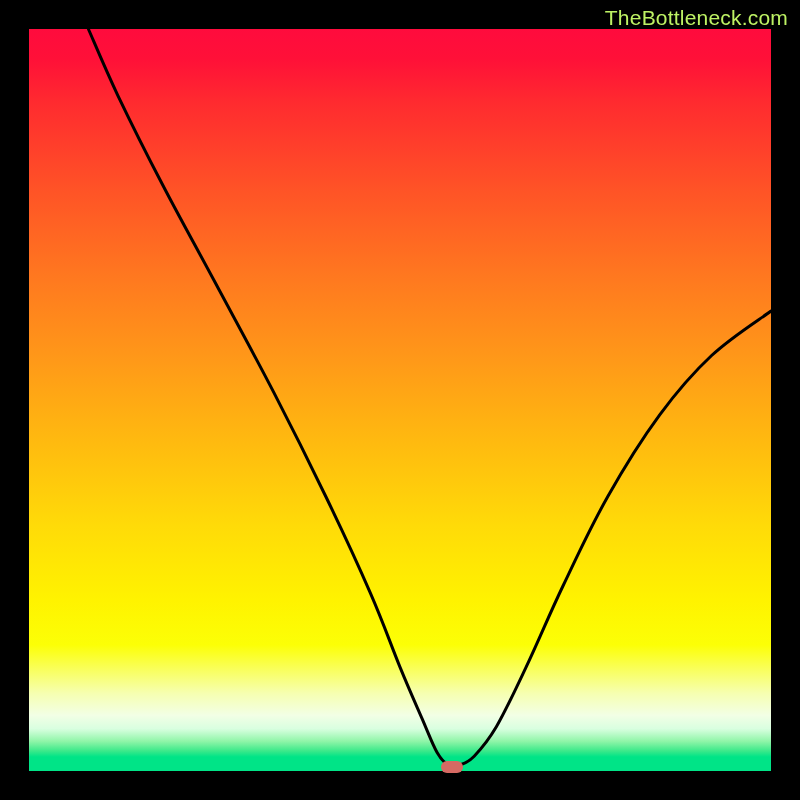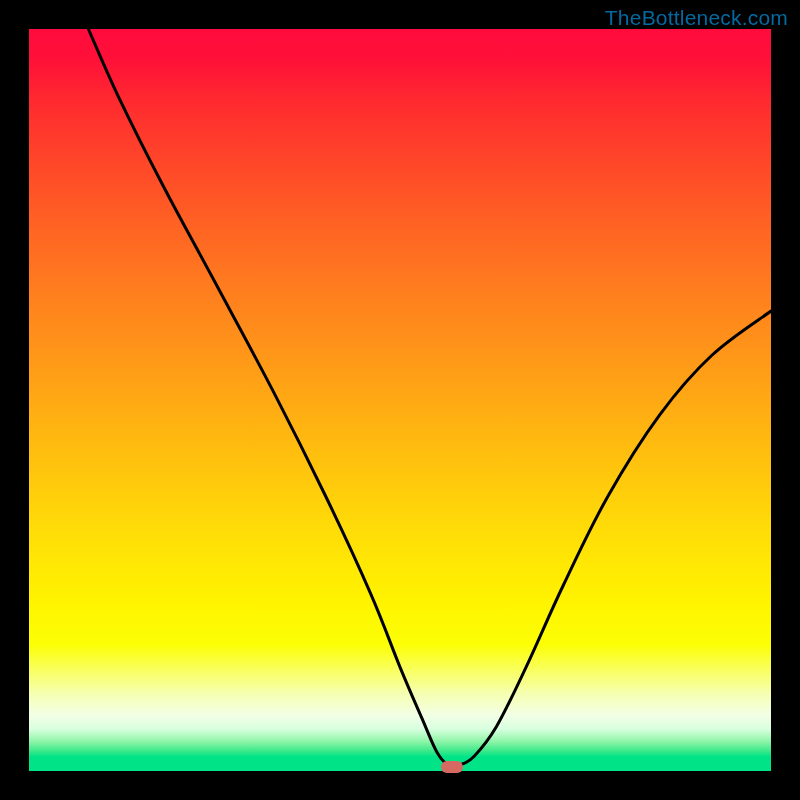--- a/index.html
+++ b/index.html
@@ -40,21 +40,21 @@
       #8ff5a8 96%,
       #3be98a 97.3%,
       #00e487 98.1%,
       #00e487 100%
     );
   }
   .watermark {
     position: absolute;
     top: 6px;
     right: 12px;
-    color: #0369a1;
+    color: #bef264;
     font-size: 21px;
     font-weight: 400;
     letter-spacing: 0.2px;
     user-select: none;
   }
   svg.curve {
     position: absolute;
     inset: 0;
     width: 742px;
     height: 742px;

